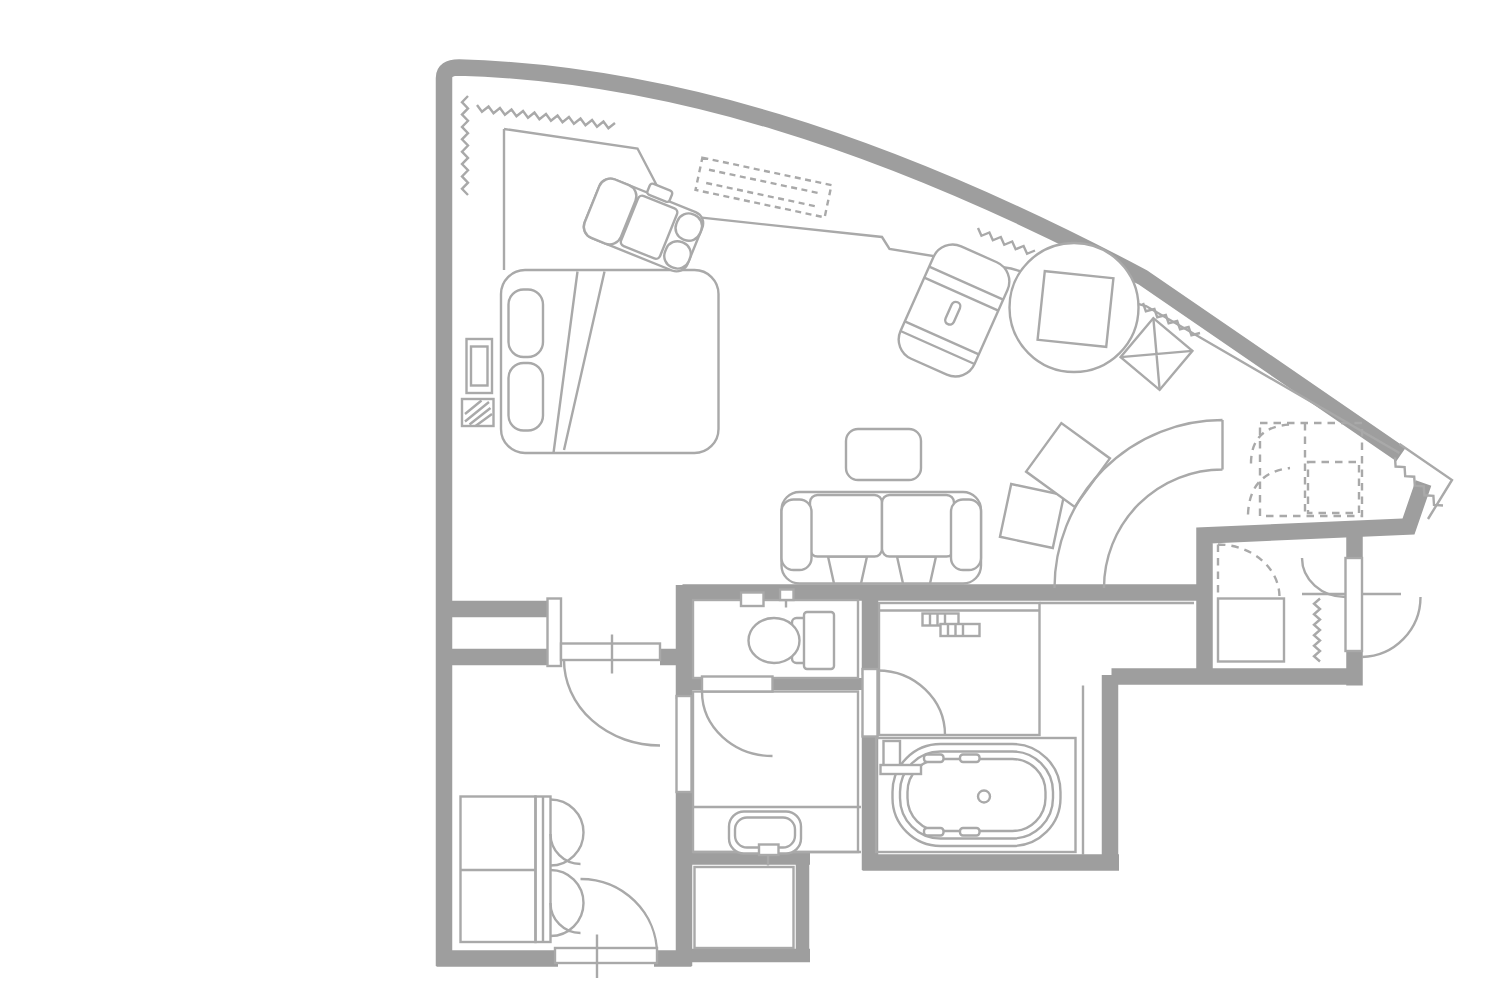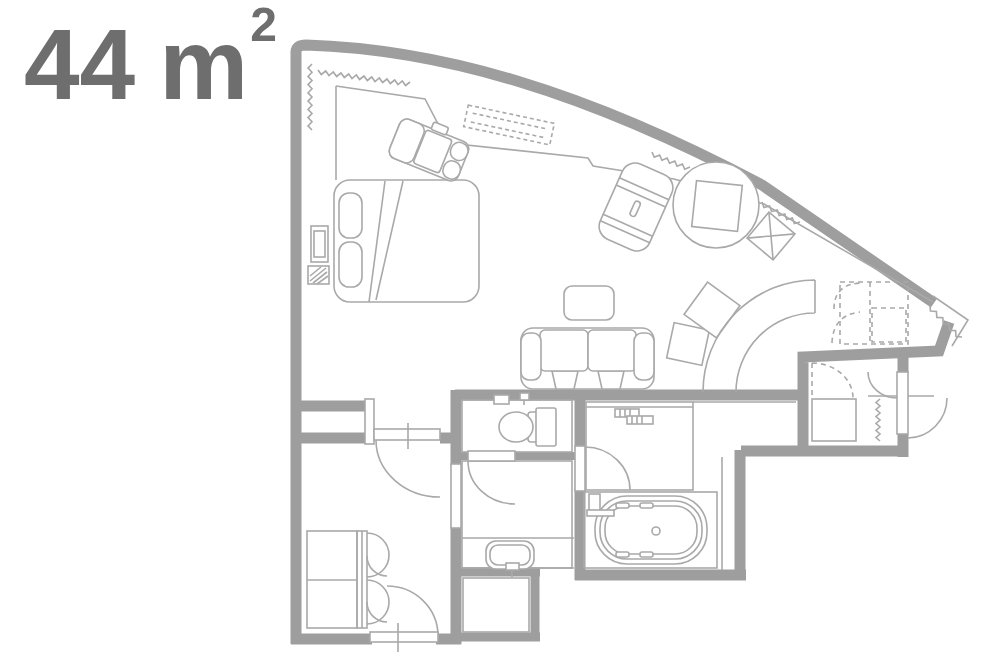--- a/index.html
+++ b/index.html
@@ -22,21 +22,20 @@
   .ln {stroke:var(--line);stroke-width:1.6;fill:none;}
   .lnf{stroke:var(--line);stroke-width:1.6;fill:#ffffff;}
   .dash{stroke-dasharray:5 4;}
   .dash2{stroke-dasharray:4 3;}
 </style>
 </head>
 <body>
 
 <div class="stage">
 
-  <div class="area-label"><span>44</span><span class="unit">m</span><sup>2</sup></div>
 
   <svg width="1000" height="657" viewBox="0 0 1000 657">
 
     <g>
       <path class="w" d="M 296,644 L 296,52 Q 296,45 306,45 C 440,49 585,91 762,185 L 934,303"></path>
       <path class="w" d="M 949,322 L 939,351 L 803,357 L 803,453"></path>
       <path class="w" d="M 455,395 L 806,395"></path>
       <path class="w" d="M 456,390 L 456,466 M 456,527 L 456,644"></path>
       <path class="w" d="M 580,390 L 580,450 M 580,487 L 580,580"></path>
       <path class="w8" d="M 456,456 L 469,456 M 514,456 L 580,456"></path>

